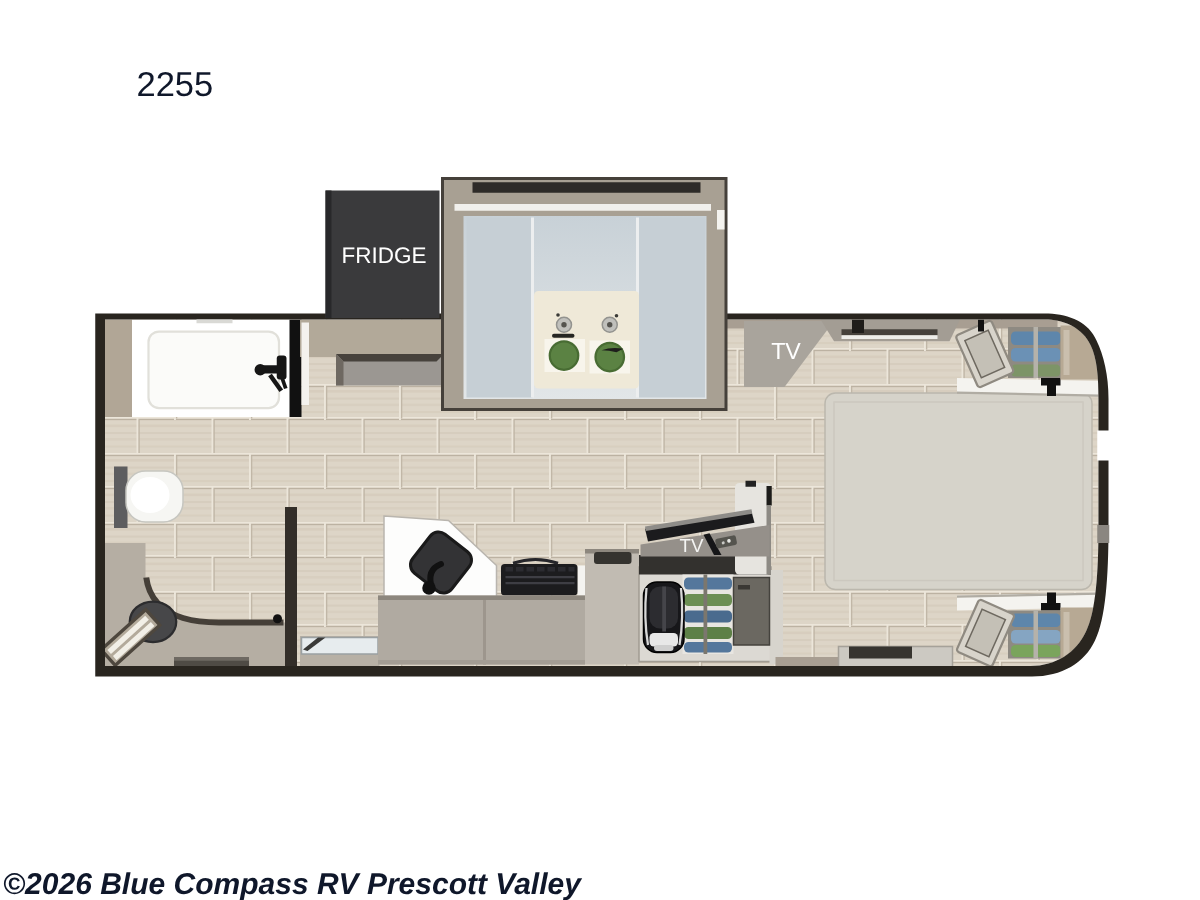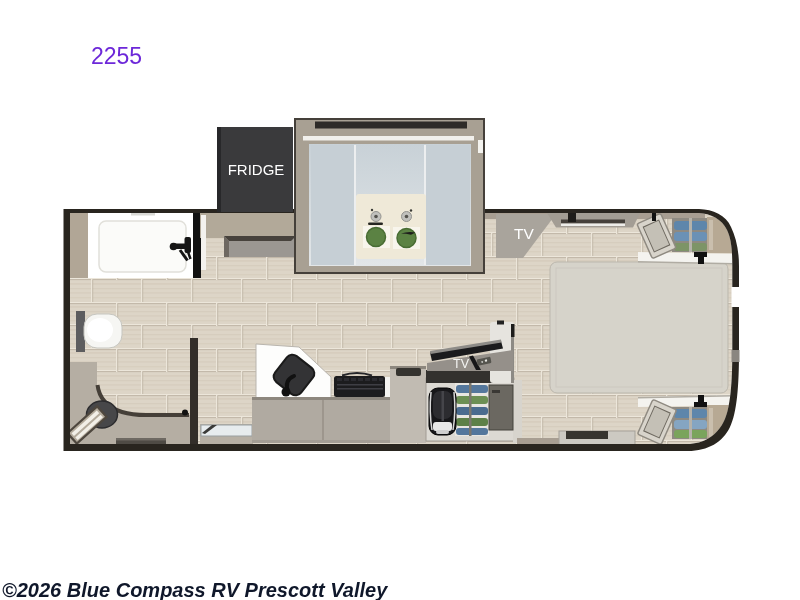--- a/index.html
+++ b/index.html
@@ -1,18 +1,18 @@
 <!DOCTYPE html>
 <html><head>
 <meta charset="utf-8">
 <style>
 html,body{margin:0;padding:0;background:#ffffff;width:800px;height:600px;overflow:hidden;}
 body{font-family:"Liberation Sans",sans-serif;position:relative;}
 #plan{position:absolute;left:0;top:0;}
-.num{position:absolute;left:91px;top:43px;font-size:23px;color:#6d28d9;letter-spacing:0;}
+.num{position:absolute;left:91px;top:43px;font-size:23px;color:#0f172a;letter-spacing:0;}
 .copy{position:absolute;left:2px;top:579px;font-size:20px;font-weight:bold;font-style:italic;color:#0f172a;}
 </style>
 </head>
 <body>
 
 <div class="num">2255</div>
 
 <svg id="plan" width="800" height="600" viewBox="0 0 800 600">
 <defs>
 <pattern id="wood" x="66" y="210" width="100" height="46" patternUnits="userSpaceOnUse">

